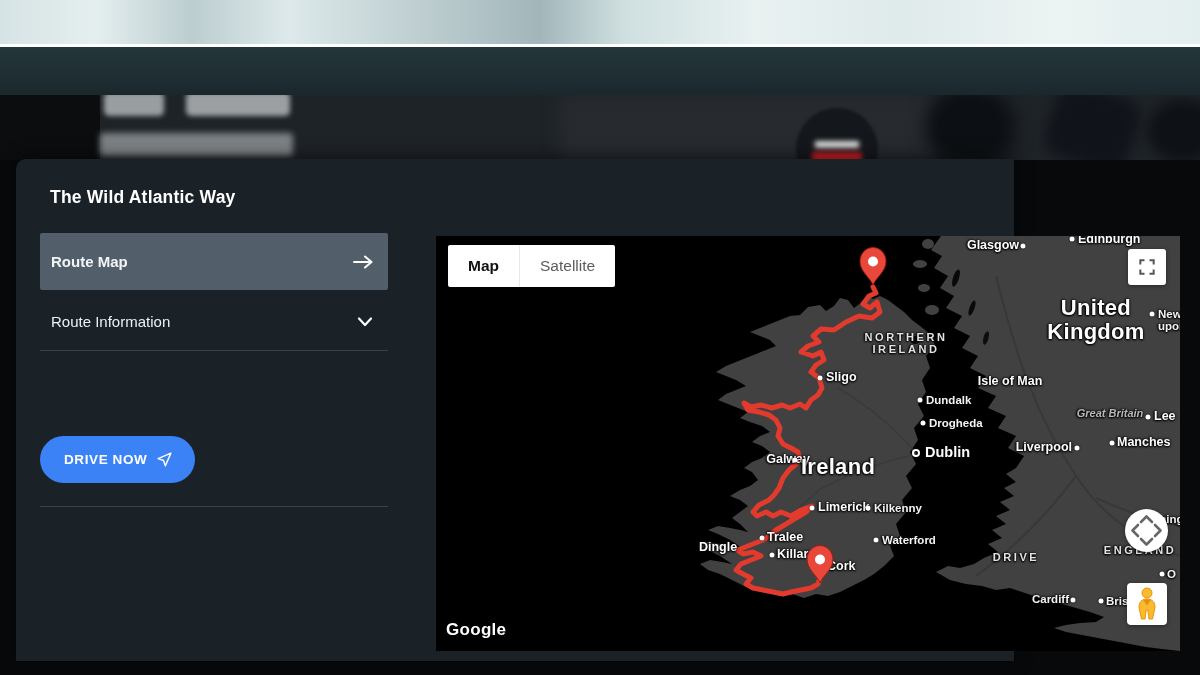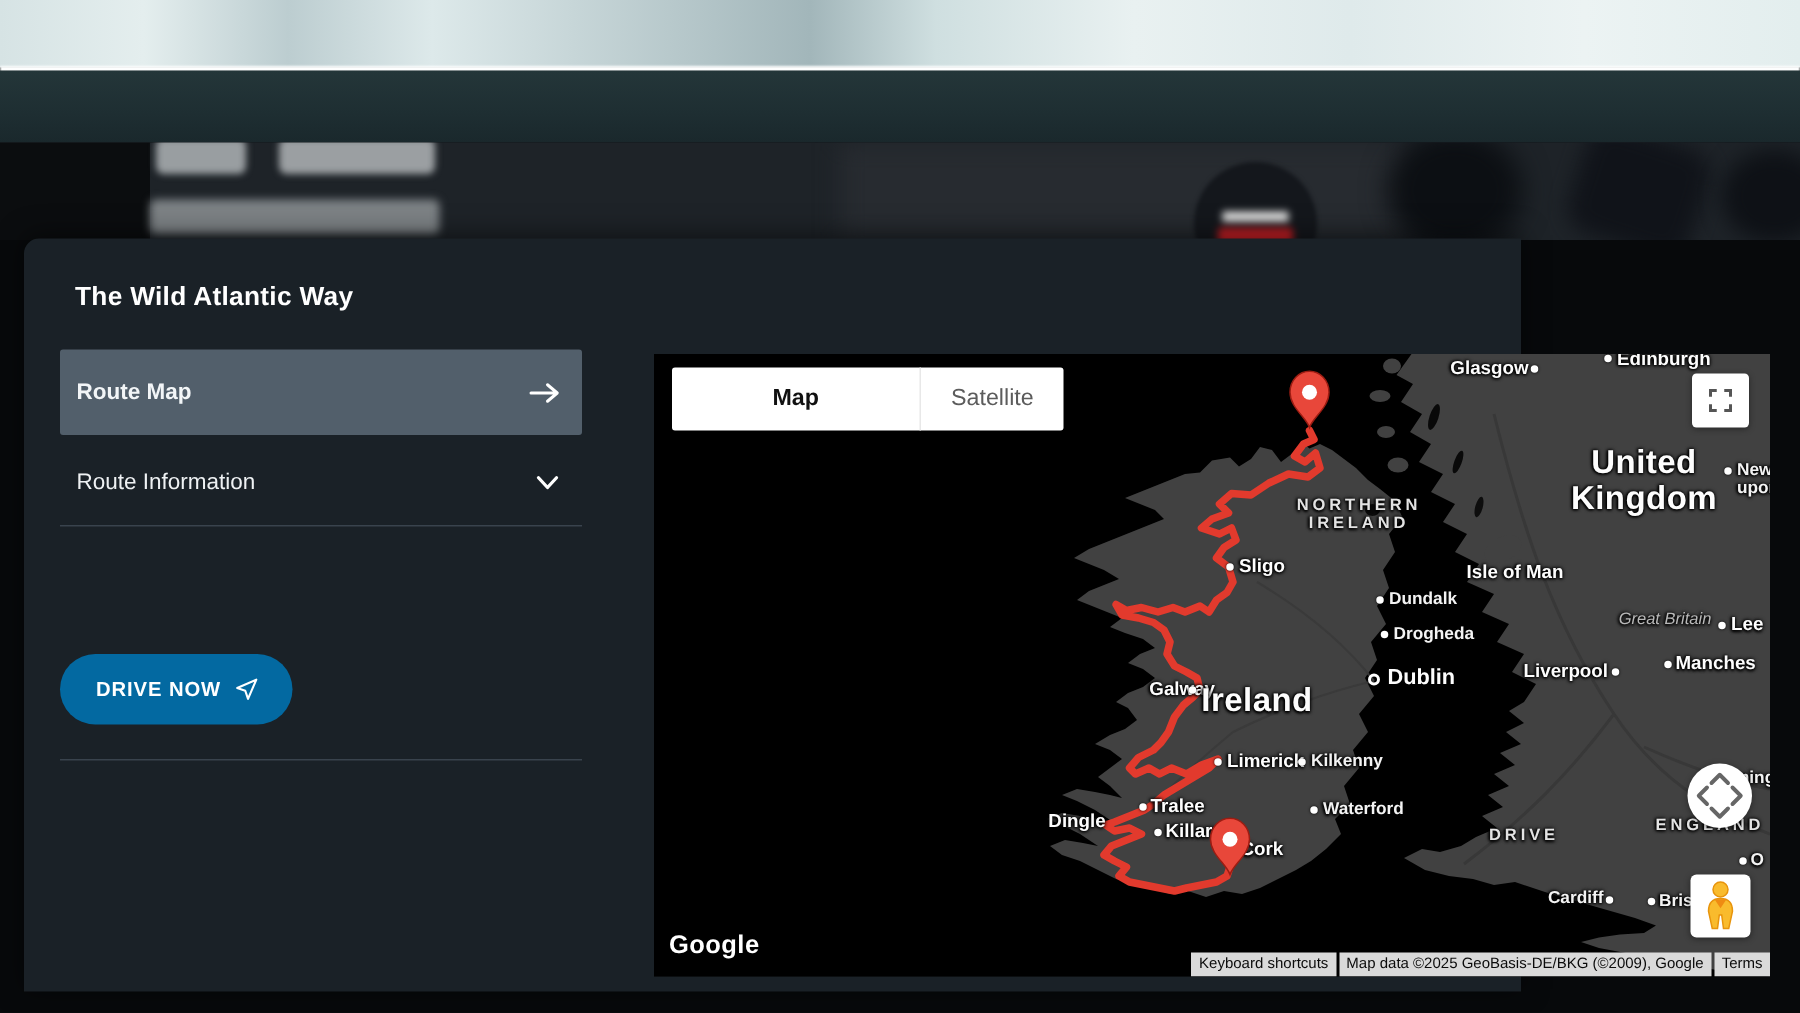--- a/index.html
+++ b/index.html
@@ -34,46 +34,46 @@
   .route-map-btn{position:absolute;left:24px;top:74px;width:348px;height:57px;background:#525f6b;border-radius:2px;
     display:flex;align-items:center;justify-content:space-between;padding:0 14px 0 11px;cursor:pointer;}
   .route-map-btn span{font-size:15px;font-weight:bold;color:#f2f5f7;}
   .route-info-row{position:absolute;left:24px;top:139px;width:348px;height:47px;
     display:flex;align-items:center;justify-content:space-between;padding:0 14px 0 11px;cursor:pointer;}
   .route-info-row span{font-size:15px;font-weight:normal;color:#eef1f3;}
   .divider{position:absolute;left:24px;width:348px;height:1px;background:#39434d;}
   .stats{position:absolute;left:24px;top:207px;color:#e9ecee;font-size:15px;line-height:25px;}
   .stats b{color:#ffffff;}
   .drive-btn{position:absolute;left:24px;top:277px;height:47px;padding:0 22px 0 24px;border-radius:24px;
-    background:#0369a1;display:inline-flex;align-items:center;gap:9px;cursor:pointer;border:none;}
+    background:#3b82f6;display:inline-flex;align-items:center;gap:9px;cursor:pointer;border:none;}
   .drive-btn span{color:#ffffff;font-size:13.5px;font-weight:bold;letter-spacing:.6px;}
 
   
   .map{position:absolute;left:420px;top:77px;width:744px;height:415px;background:#000000;overflow:hidden;}
   .map svg.base{position:absolute;left:0;top:0;}
   .map-labels{position:absolute;left:0;top:0;width:100%;height:100%;z-index:3;pointer-events:none;}
   .lbl{position:absolute;white-space:nowrap;color:#fdfdfd;font-weight:bold;
        text-shadow:0 1px 2px #000,0 0 3px #000,-1px 0 2px #000;line-height:1.08;}
   .lbl.a-left{transform:translate(0,-50%);}
   .lbl.a-right{transform:translate(-100%,-50%);}
   .lbl.a-center{transform:translate(-50%,-50%);text-align:center;}
   .lbl.city{font-size:12.5px;}
   .lbl.city-sm{font-size:11.5px;color:#f3f3f3;}
   .lbl.capital{font-size:14.5px;}
   .lbl.country{font-size:22px;letter-spacing:.3px;}
   .lbl.region{font-size:11px;letter-spacing:2.6px;color:#e3e3e3;}
-  .lbl.area{font-size:11px;font-style:italic;font-weight:normal;color:#b9b9b9;}
+  .lbl.area{font-size:11px;font-style:italic;font-weight:bold;color:#b9b9b9;}
   .mdot{position:absolute;width:5px;height:5px;border-radius:50%;background:#ffffff;
         transform:translate(-50%,-50%);box-shadow:0 0 2px #000;}
   .mdot.ring{width:8px;height:8px;background:transparent;border:2px solid #fff;}
   .markers-layer{position:absolute;left:0;top:0;z-index:4;pointer-events:none;}
 
   .type-ctl{position:absolute;left:12px;top:9px;height:42px;z-index:6;display:flex;background:#ffffff;
     border-radius:2px;box-shadow:0 1px 4px rgba(0,0,0,.4);align-items:stretch;}
-  .type-ctl .opt{display:flex;align-items:center;padding:0 20px;font-size:15.5px;cursor:pointer;margin-left:47px;}
+  .type-ctl .opt{display:flex;align-items:center;padding:0 20px;font-size:15.5px;cursor:pointer;}
   .type-ctl .opt.sel{font-weight:bold;color:#111111;}
   .type-ctl .opt.unsel{color:#5c5c5c;border-left:1px solid #e8e8e8;}
   .fs-btn{position:absolute;left:692px;top:13px;width:38px;height:36px;background:#ffffff;border-radius:3px;
     z-index:6;display:flex;align-items:center;justify-content:center;cursor:pointer;box-shadow:0 1px 4px rgba(0,0,0,.4);}
   .pan-ctl{position:absolute;left:689px;top:273px;width:43px;height:43px;border-radius:50%;background:#ffffff;
     z-index:6;display:flex;align-items:center;justify-content:center;cursor:pointer;box-shadow:0 1px 4px rgba(0,0,0,.4);}
   .pegman{position:absolute;left:691px;top:347px;width:40px;height:42px;background:#ffffff;border-radius:4px;
     z-index:6;display:flex;align-items:center;justify-content:center;cursor:grab;box-shadow:0 1px 4px rgba(0,0,0,.4);}
   .glogo{position:absolute;left:10px;top:384px;z-index:6;color:#ffffff;font-size:17px;font-weight:600;
     letter-spacing:.3px;text-shadow:0 0 3px rgba(0,0,0,.6);}
@@ -310,20 +310,15 @@
       <div class="pegman">
         <svg width="26" height="34" viewBox="0 0 26 34">
           <circle cx="13" cy="6" r="5" fill="#f9bb2d" stroke="#e8940c" stroke-width="1"></circle>
           <path d="M13,12 C7.5,12 5,15.5 5,20.5 L7.5,32 H11 L12.2,23 L13.8,23 L15,32 H18.5 L21,20.5 C21,15.5 18.5,12 13,12 Z" fill="#f9bb2d" stroke="#e8940c" stroke-width="1"></path>
           <path d="M9,12.5 L13,18.5 L17,12.5" fill="#ef8b12"></path>
         </svg>
       </div>
 
       <div class="glogo">Google</div>
 
-      <div class="attrib">
-        <div class="chip">Keyboard shortcuts</div>
-        <div class="chip">Map data ©2025 GeoBasis-DE/BKG (©2009), Google</div>
-        <div class="chip">Terms</div>
-      </div>
     </div>
   </div>
 </div>
 
 </body></html>

